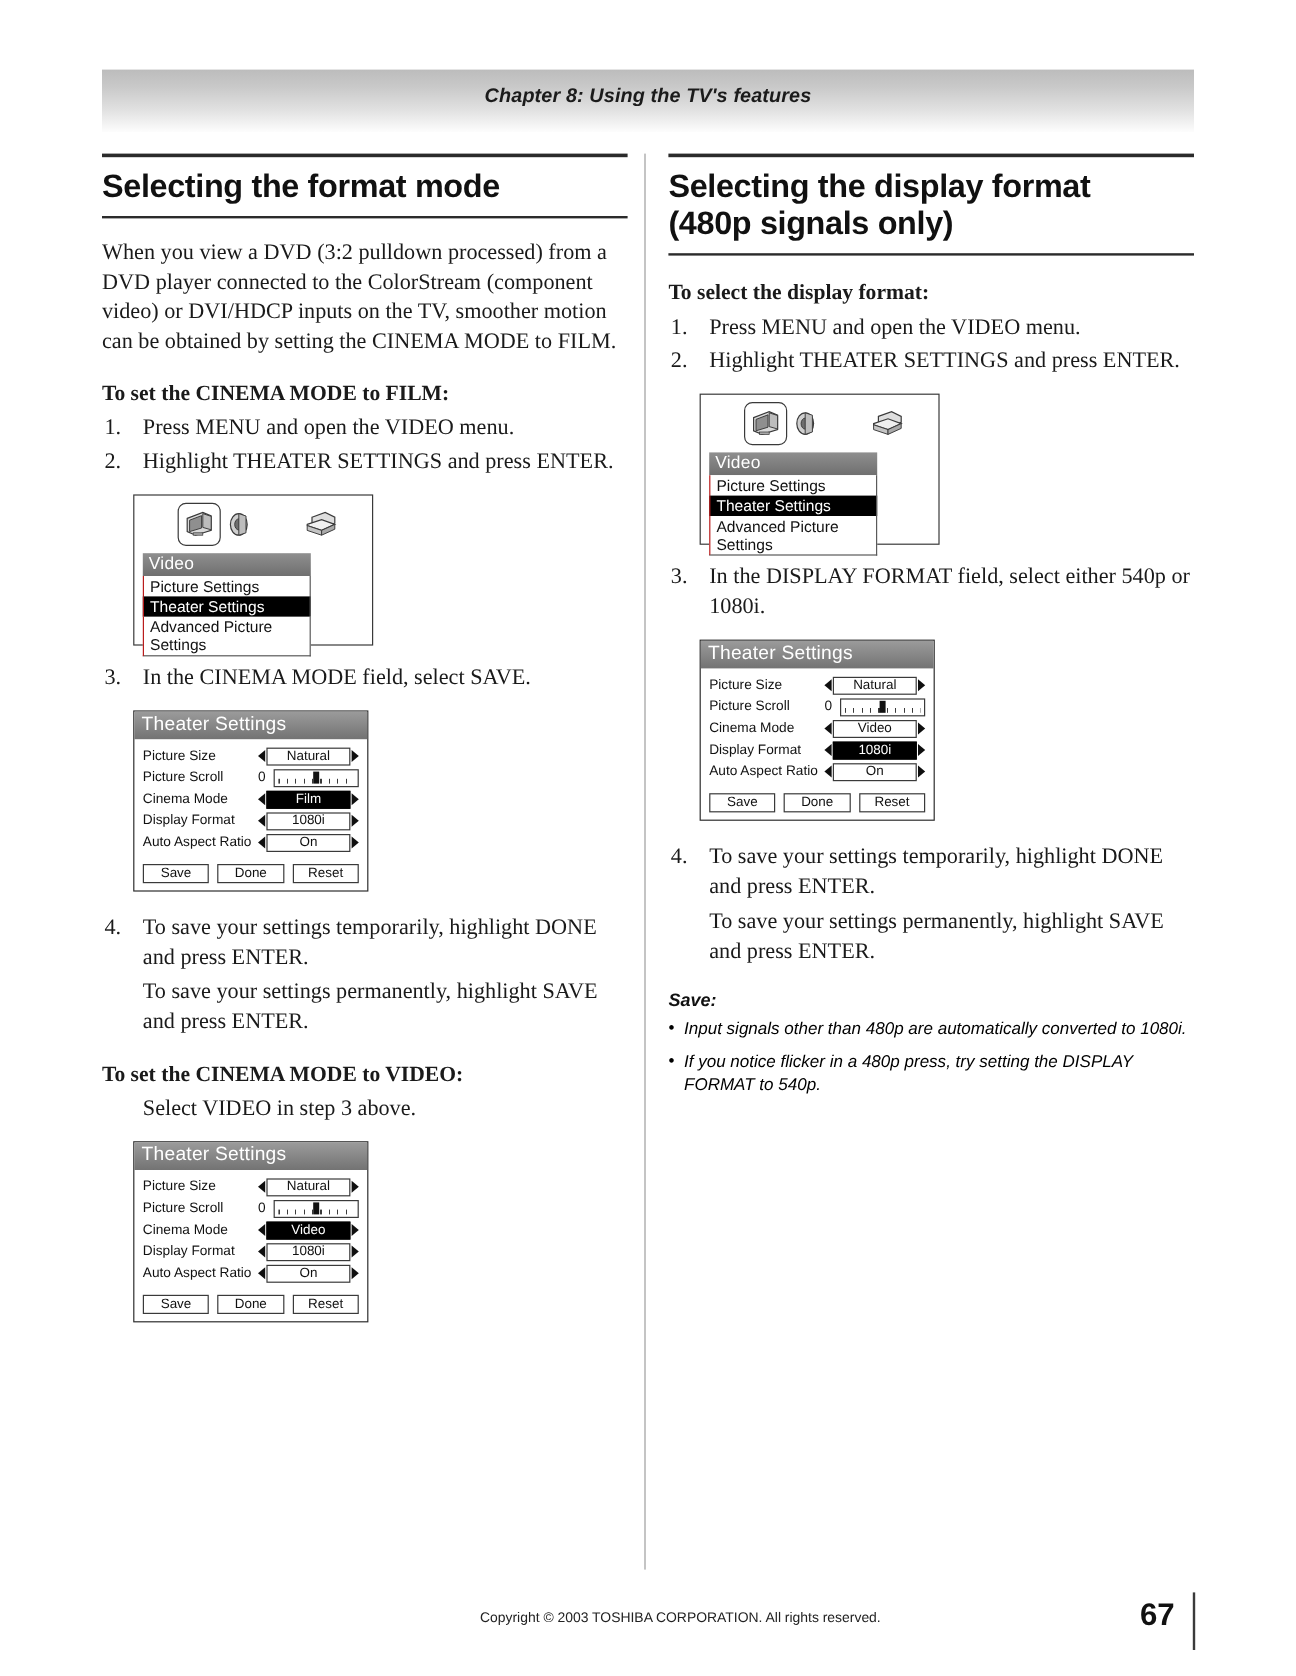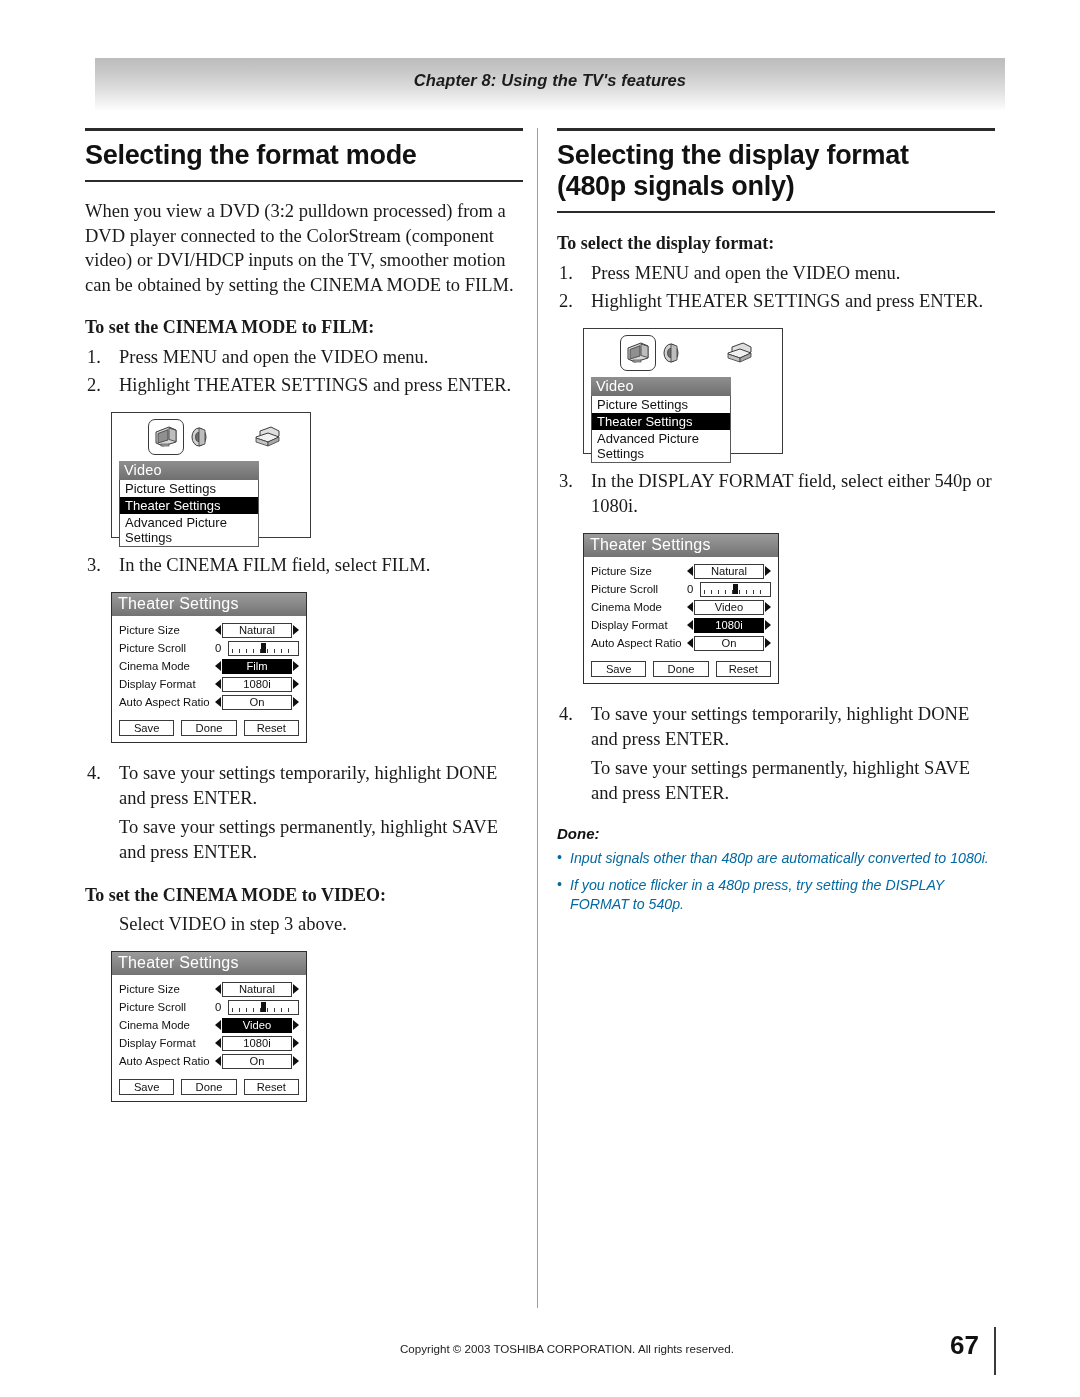--- a/index.html
+++ b/index.html
@@ -6,21 +6,20 @@
   body{
     width:1080px;height:1397px;position:relative;overflow:hidden;
     font-family:"Liberation Serif", serif;color:#1a1a1a;
   }
   .page{position:absolute;left:0;top:0;width:1080px;height:1397px;}
 
   
   .chapter-bar{
     position:absolute;left:85px;top:58px;width:910px;height:52px;
     background:linear-gradient(to bottom,#bcbcbc 0%,#c9c9c9 28%,#e2e2e2 66%,#fdfdfd 100%);
-    margin-left:10px;
   }
   .chapter-bar .label{
     position:absolute;left:0;right:0;top:13px;text-align:center;
     font-family:"Liberation Sans", sans-serif;
     font-weight:bold;font-style:italic;font-size:16.5px;color:#1b1b1b;
     letter-spacing:.1px;
   }
 
   
   .col{position:absolute;top:128px;}
@@ -50,21 +49,21 @@
 
   
   .note-title{
     font-family:"Liberation Sans", sans-serif;
     font-weight:bold;font-style:italic;font-size:15px;margin-top:19px;color:#111;
   }
   ul.note{margin:6px 0 0 0;padding:0;list-style:none;}
   ul.note li{
     font-family:"Liberation Sans", sans-serif;
     font-style:italic;font-size:14.2px;line-height:19.5px;
-    position:relative;padding-left:13px;margin-top:7px;color:#0369a1;
+    position:relative;padding-left:13px;margin-top:7px;color:#000000;
   }
   ul.note li:before{content:"\2022";position:absolute;left:0;top:-1px;font-style:normal;}
 
   
   .osd-menu{
     position:relative;border:1.4px solid #3a3a3a;background:#fff;
     width:198px;height:124px;margin-top:14px;
   }
   .icon-row{position:absolute;left:36px;top:6px;display:flex;align-items:flex-start;}
   .icon-box{
@@ -213,21 +212,21 @@
           <div class="menu-item">Picture Settings</div>
           <div class="menu-item sel">Theater Settings</div>
           <div class="menu-item last">Advanced Picture Settings</div>
         </div>
       </div>
     </div>
 
     <ol class="steps" style="margin-top:15px;">
       <li>
         <span class="num">3.</span>
-        <span>In the CINEMA FILM field, select FILM.</span>
+        <span>In the CINEMA MODE field, select SAVE.</span>
       </li>
     </ol>
 
     <div style="padding-left:26px;">
       <div class="ts">
         <div class="ts-head">Theater Settings</div>
         <div class="ts-body">
           <div class="ts-row">
             <span class="ts-label">Picture Size</span>
             <span class="arr arr-l"></span>
@@ -437,21 +436,21 @@
     </div>
 
     <ol class="steps" style="margin-top:18px;">
       <li>
         <span class="num">4.</span>
         <span>To save your settings temporarily, highlight DONE and press ENTER.</span>
       </li>
     </ol>
     <div class="cont">To save your settings permanently, highlight SAVE and press ENTER.</div>
 
-    <div class="note-title">Done:</div>
+    <div class="note-title">Save:</div>
     <ul class="note">
       <li>Input signals other than 480p are automatically converted to 1080i.</li>
       <li>If you notice flicker in a 480p press, try setting the DISPLAY FORMAT to 540p.</li>
     </ul>
 
   </div>
 
   <div class="footer">Copyright © 2003 TOSHIBA CORPORATION. All rights reserved.</div>
   <div class="pagenum">67</div>
   <div class="footer-rule"></div>

